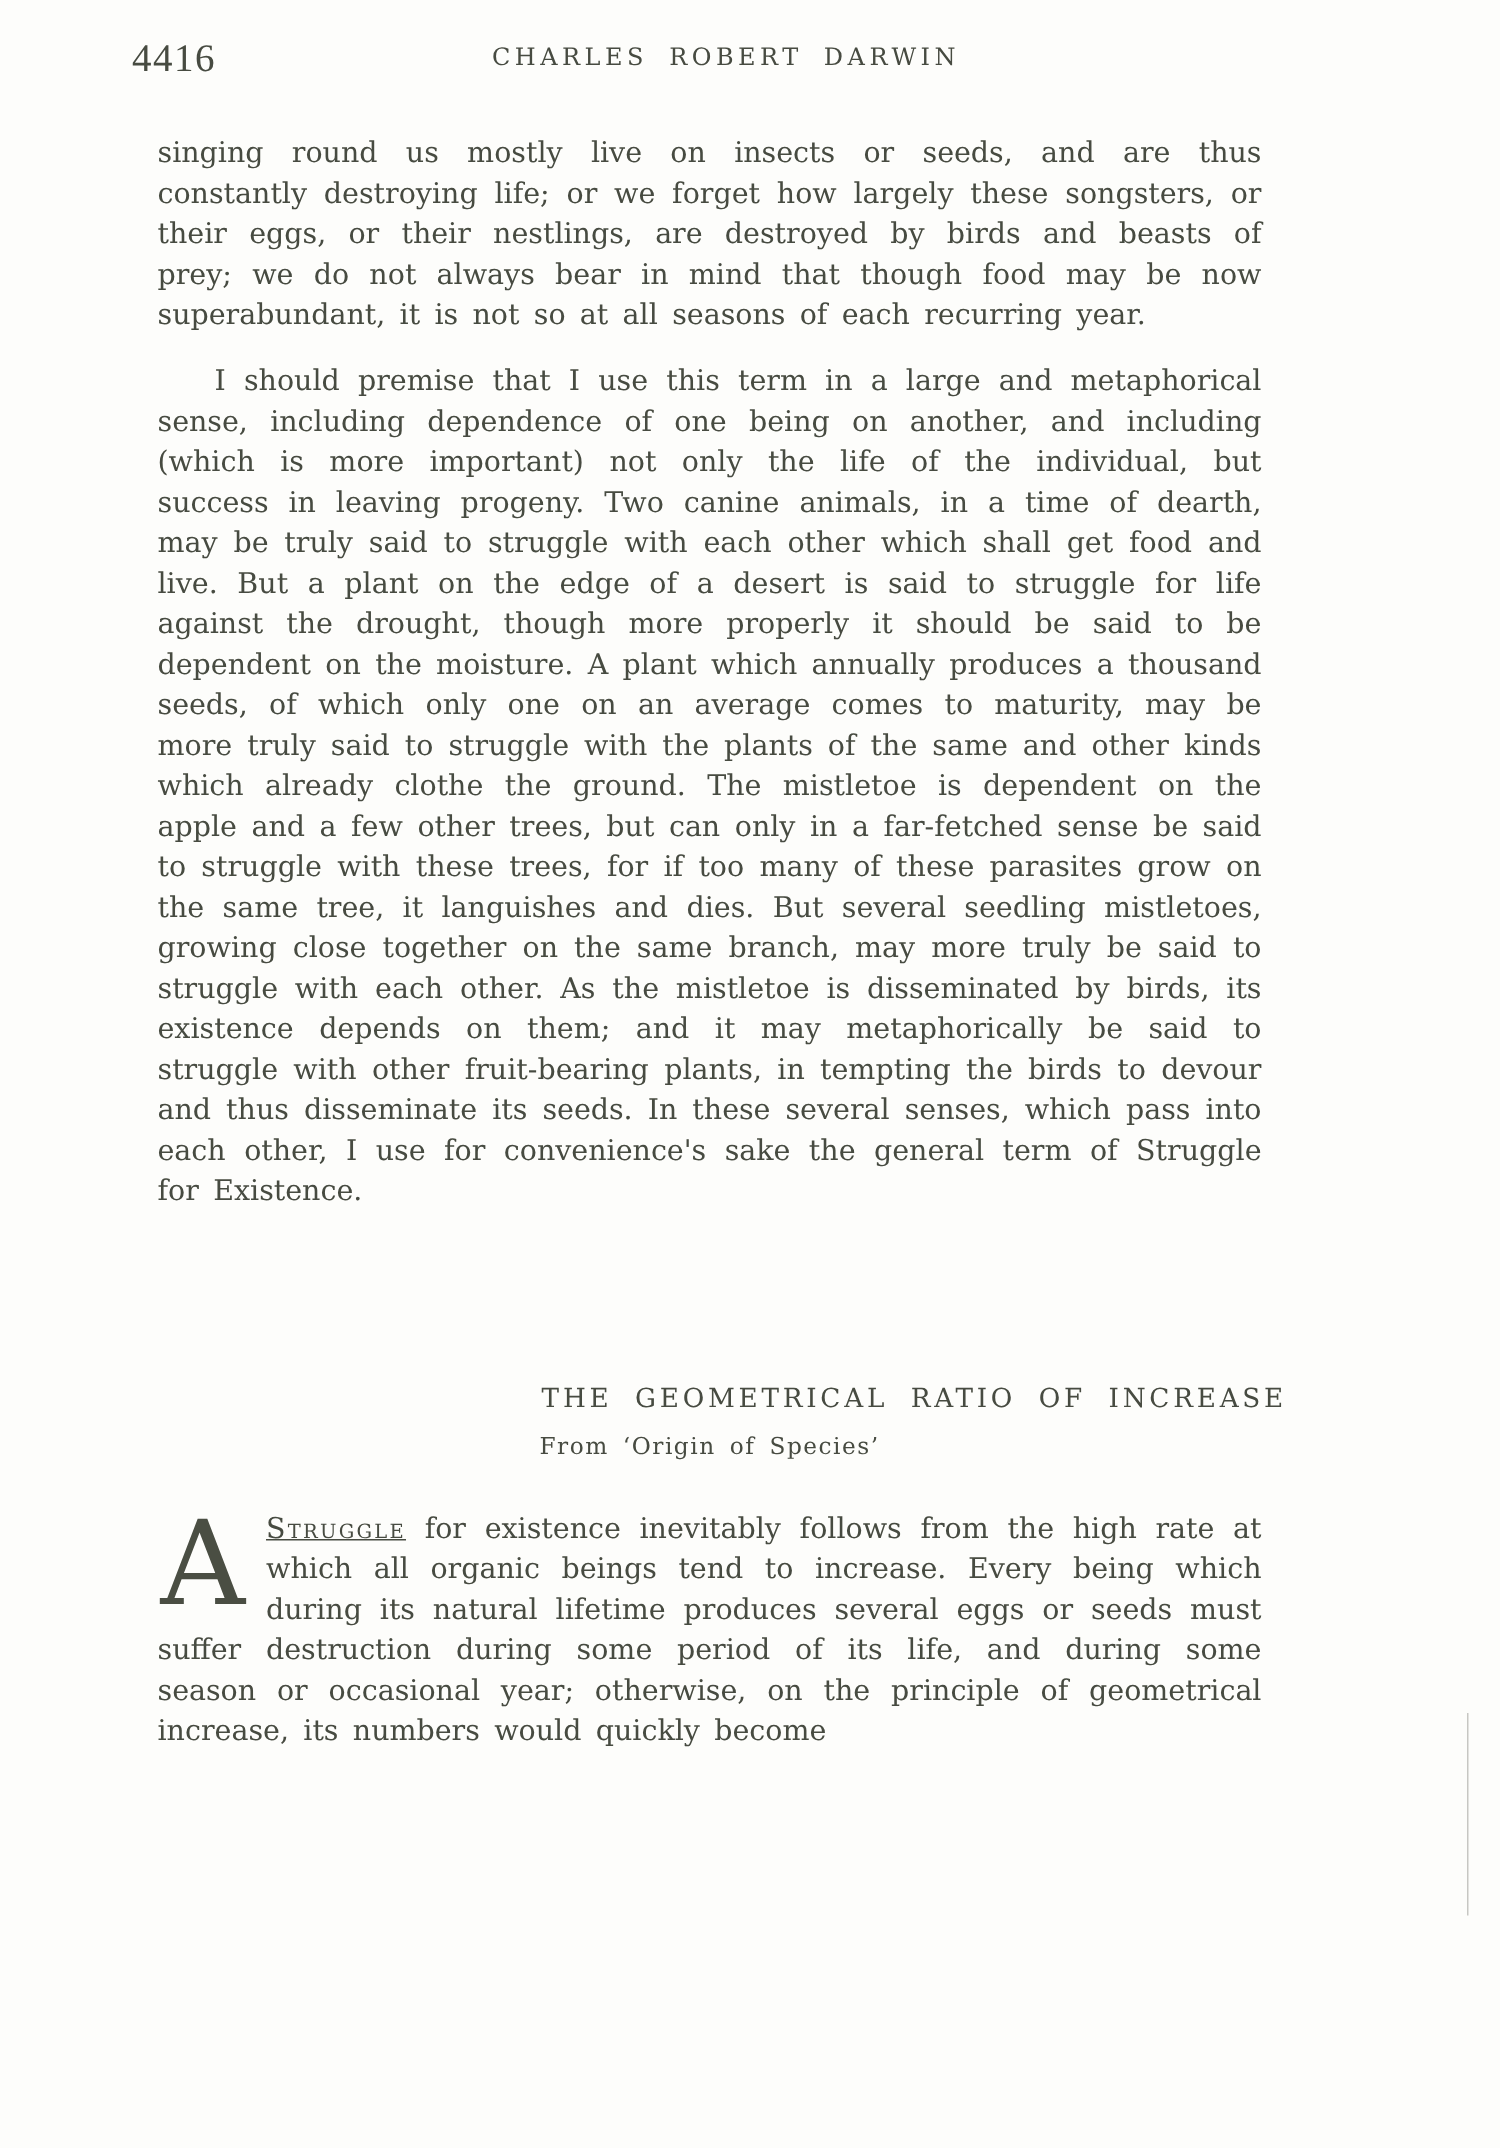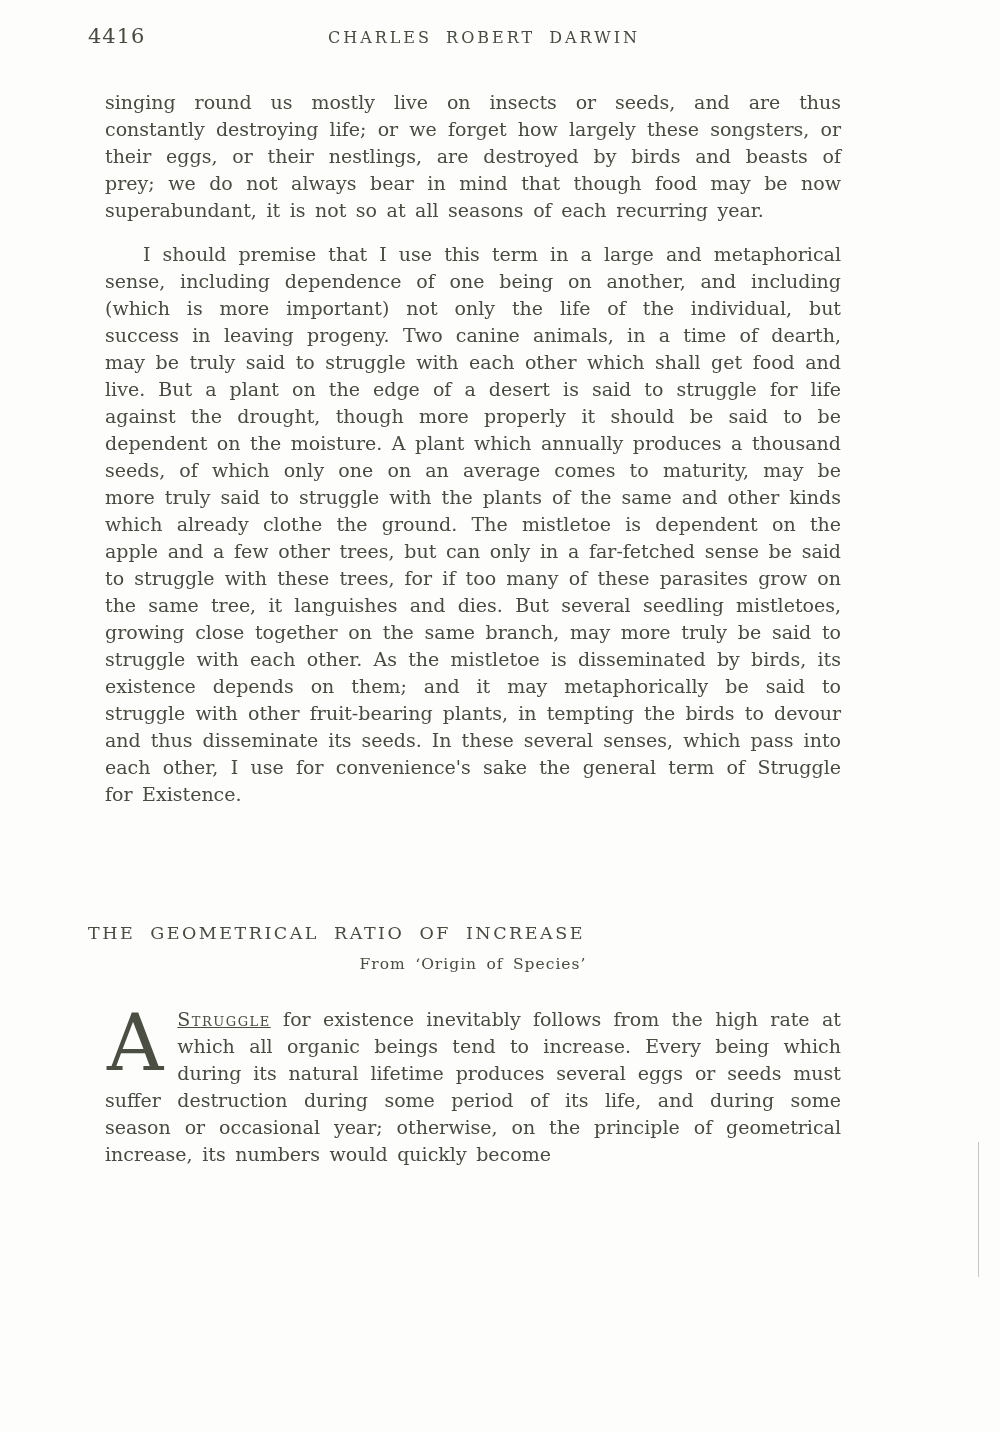--- a/index.html
+++ b/index.html
@@ -17,22 +17,23 @@
   .running-head {
     position:absolute;
     top:24px;
     left:88px;
     right:120px;
     height:28px;
   }
   .folio {
     position:absolute;
     left:0; top:0;
-    font-size:21px;
+    font-size:26px;
     letter-spacing:1px;
+    font-family:Liberation Serif, serif;
   }
   .running-title {
     position:absolute;
     left:0; right:0; top:4px;
     text-align:center;
     font-size:16px;
     letter-spacing:3px;
     word-spacing:6px;
   }
   .text-block {
@@ -42,21 +43,21 @@
     width:770px;
     text-align:justify;
     font-size:19px;
     line-height:27px;
     word-spacing:3.5px;
   }
   .para { margin:17px; }
   .para.indent { text-indent:38px; }
   .section-heading {
     margin-top:112px;
-    text-align:left;
+    text-align:right;
     font-size:17.5px;
     font-weight:normal;
     letter-spacing:2.5px;
     word-spacing:7px;
   }
   .source-line {
     margin-top:4px;
     text-align:center;
     font-size:15.5px;
     letter-spacing:1px;

